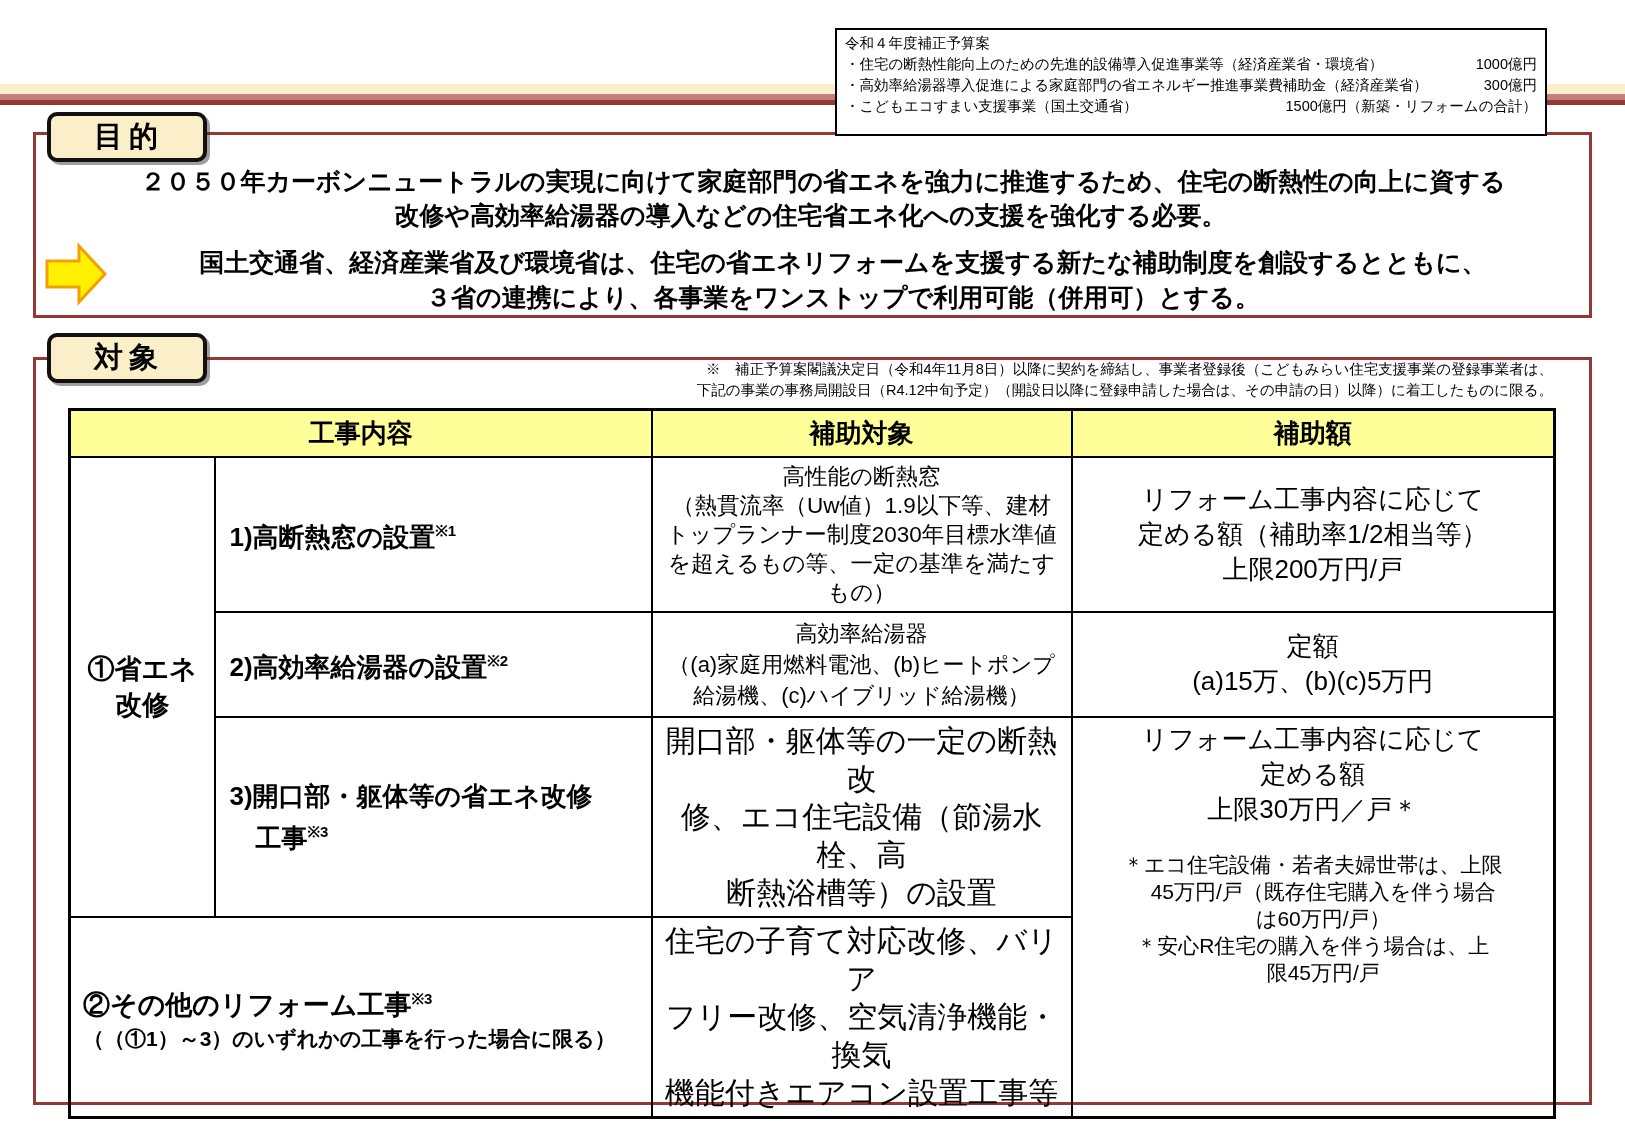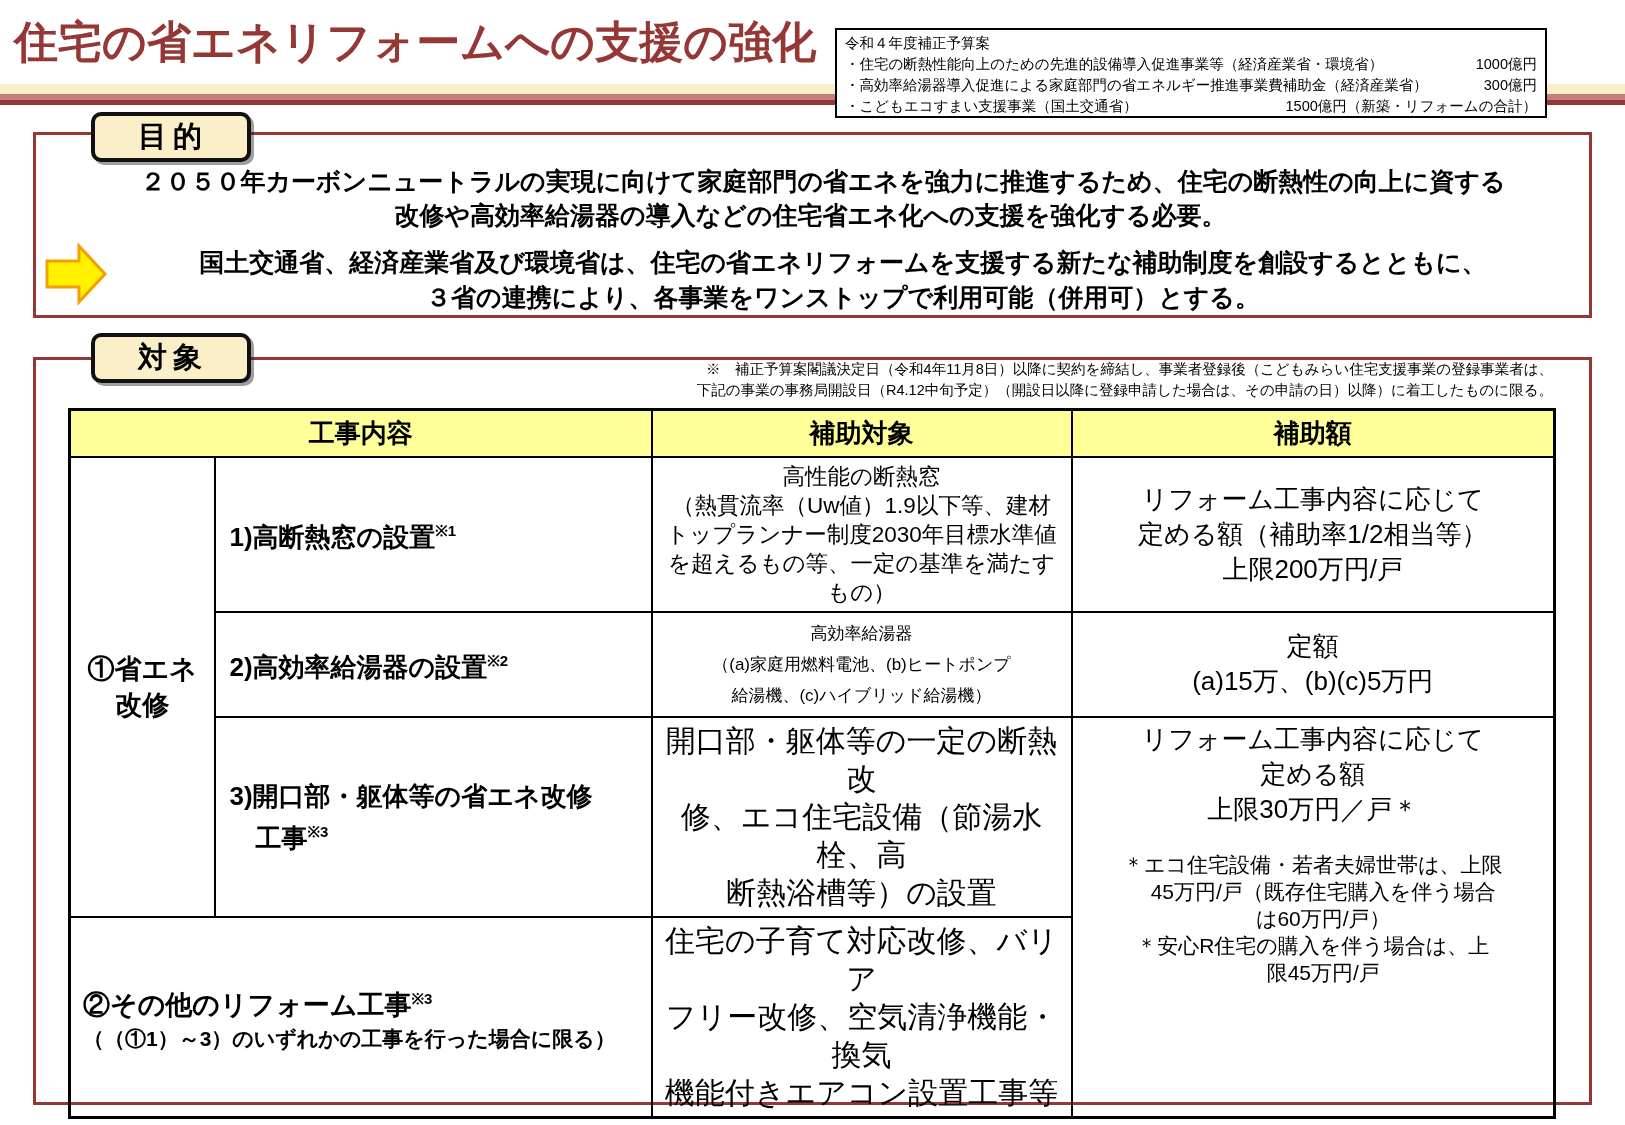--- a/index.html
+++ b/index.html
@@ -13,36 +13,36 @@
     position:absolute;left:14px;top:16px;font-size:44px;font-weight:800;
     color:#953735;letter-spacing:0px;line-height:1.2;
   }
   
   .stripe{position:absolute;left:0;width:1625px;}
   #stripe-cream{top:84px;height:10px;background:#FAEFC8;}
   #stripe-pink{top:94px;height:6px;background:#C67D7D;}
   #stripe-dark{top:100px;height:5px;background:#953735;}
   
   #budget-box{
-    position:absolute;left:835px;top:28px;width:712px;height:90px;
+    position:absolute;left:835px;top:28px;width:712px;height:108px;
     background:#fff;border:2px solid #000;z-index:3;box-sizing:border-box;
     padding:3px 8px;font-size:14.5px;line-height:21px;
   }
   .budget-line{display:flex;justify-content:space-between;align-items:baseline;}
   .budget-amount{white-space:nowrap;}
   
   .section-box{position:absolute;background:#fff;border:3px solid #953735;box-sizing:border-box;z-index:1;}
   #purpose-box{left:33px;top:132px;width:1559px;height:186px;}
   #target-box{left:33px;top:357px;width:1559px;height:748px;}
   .tab-label{
     position:absolute;z-index:4;background:#FAEFC8;border:4px solid #111;
     border-radius:10px;box-shadow:3px 3px 0 rgba(40,40,40,0.45);
     width:160px;height:50px;box-sizing:border-box;
     display:flex;align-items:center;justify-content:center;
-    font-size:29px;font-weight:700;letter-spacing:6px;padding-left:4px;margin-left:44px;
+    font-size:29px;font-weight:700;letter-spacing:6px;padding-left:4px;
   }
   #purpose-label{left:47px;top:112px;}
   #target-label{left:47px;top:333px;}
   
   #purpose-paragraph{
     position:absolute;left:58px;top:164px;width:1505px;z-index:2;
     font-size:25px;line-height:34px;font-weight:600;
   }
   #proposal-arrow{position:absolute;left:44px;top:242px;z-index:2;}
   #proposal-text{
@@ -69,21 +69,21 @@
   }
   .cell-group{
     text-align:center;vertical-align:middle;font-size:27px;font-weight:700;line-height:36px;
   }
   .cell-work{
     vertical-align:middle;padding:4px 18px 4px 14px;font-size:26px;font-weight:700;line-height:36px;margin-left:24px;
   }
   .cell-work sup,.cell-other sup{font-size:15px;vertical-align:super;font-weight:700;}
   .cell-subsidy{vertical-align:middle;padding:4px 10px;line-height:29px;}
   .fs-r1{font-size:22.5px;line-height:29px;}
-  .fs-r2{font-size:17px;line-height:31px;}
+  .fs-r2{font-size:22px;line-height:31px;}
   .fs-big{font-size:30px;line-height:38px;}
   .cell-amount{
     text-align:center;vertical-align:middle;font-size:26px;line-height:35px;padding:4px 8px;
   }
   .cell-amount-merged{vertical-align:top;padding:4px 10px;}
   .amount-main{text-align:center;font-size:26px;line-height:35px;}
   .amount-notes{margin-top:24px;font-size:21px;line-height:27px;text-align:left;}
   .cell-other{vertical-align:middle;padding:4px 6px 4px 12px;}
   .other-line1{font-size:27px;font-weight:700;line-height:38px;}
   .other-line2{font-size:21px;font-weight:700;line-height:30px;}
@@ -91,21 +91,20 @@
   #footnotes{
     position:absolute;left:80px;top:998px;width:1470px;z-index:2;
     font-size:20px;line-height:27px;font-weight:500;
   }
 </style>
 </head>
 <body>
 
 <div id="slide">
 
-  <div id="title">住宅の省エネリフォームへの支援の強化</div>
 
   <div id="stripe-cream" class="stripe"></div>
   <div id="stripe-pink" class="stripe"></div>
   <div id="stripe-dark" class="stripe"></div>
 
   <div id="budget-box">
     <div>令和４年度補正予算案</div>
     <div class="budget-line">
       <span>・住宅の断熱性能向上のための先進的設備導入促進事業等（経済産業省・環境省）</span>
       <span class="budget-amount">1000億円</span>

